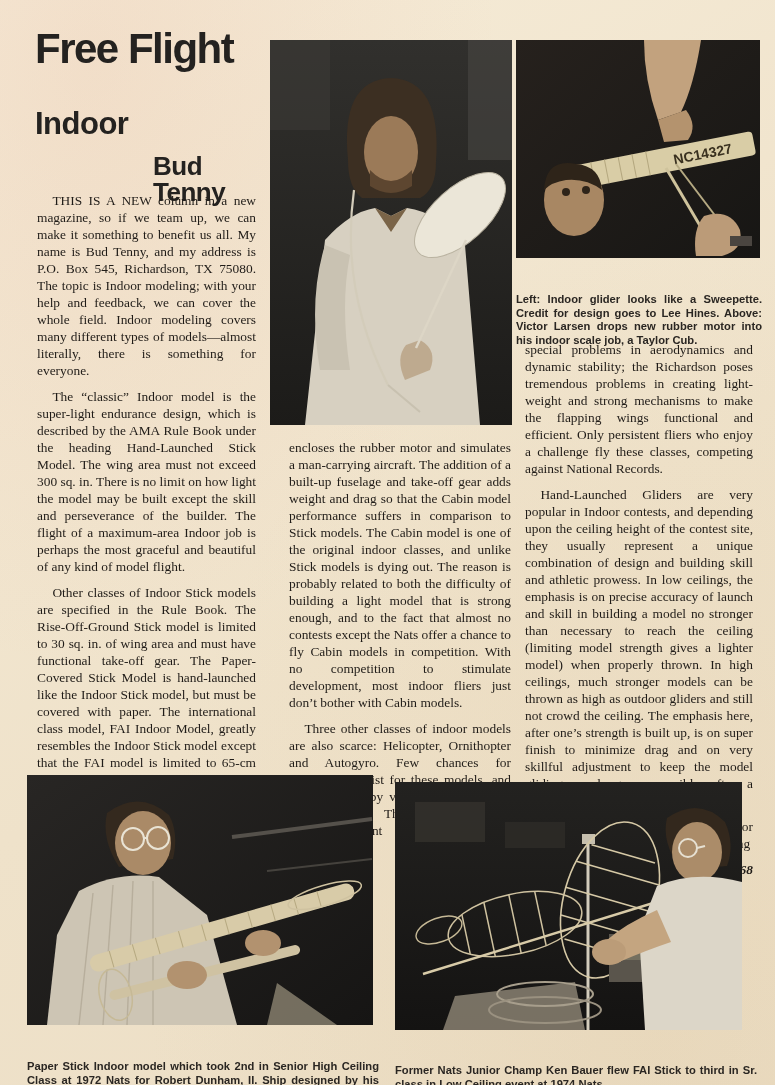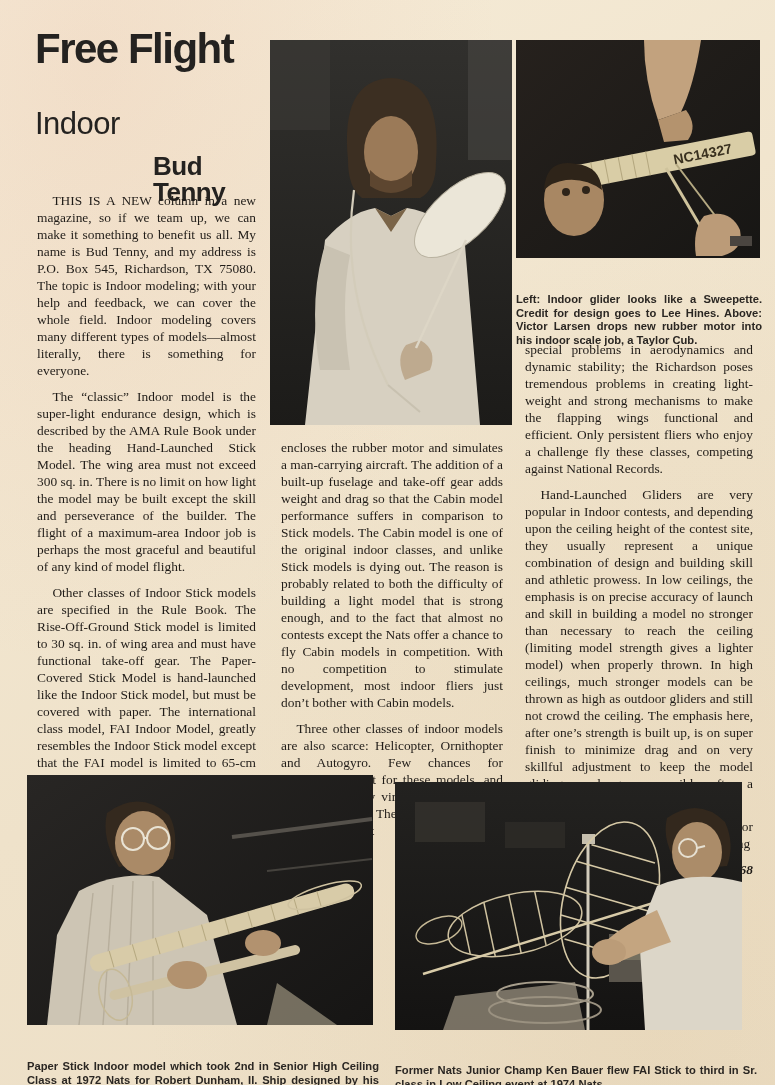--- a/index.html
+++ b/index.html
@@ -9,28 +9,28 @@
       radial-gradient(ellipse at 12% 6%, rgba(225,165,140,0.18), transparent 42%),
       radial-gradient(ellipse at 85% 95%, rgba(205,175,125,0.14), transparent 55%),
       linear-gradient(150deg,#f6ecd8 0%,#efe2ca 55%,#ecdec5 100%);
     color:#201c18;}
   .page{position:relative;width:775px;height:866px;}
 
   
   .masthead{position:absolute;left:35px;top:28px;width:230px;
     font-family:"Liberation Sans", sans-serif;color:#242220;}
   .title{font-size:42px;font-weight:700;letter-spacing:-1.5px;line-height:1;margin:0;}
-  .subtitle{font-size:31px;font-weight:400;letter-spacing:-0.5px;margin:38px 0 0 0;line-height:1;}
+  .subtitle{font-size:31px;font-weight:700;letter-spacing:-0.5px;margin:38px 0 0 0;line-height:1;}
   .author{font-size:26px;font-weight:700;letter-spacing:-0.5px;margin:14px 0 0 118px;line-height:1;}
 
   
   .col{position:absolute;font-size:13.4px;line-height:17px;text-align:justify;}
   .col p{margin:9px;text-indent:1.15em;}
   .col1{left:28px;top:183px;width:237px;}
-  .col2{left:272px;top:430px;width:240px;}
+  .col2{left:280px;top:430px;width:240px;}
   .col3{left:516px;top:332px;width:246px;}
   .continued{font-style:italic;font-weight:700;text-align:right;text-indent:0 !important;}
 
   
   .photo{position:absolute;display:block;background:#232120;}
   .photo svg{display:block;width:100%;height:100%;}
   .photo-main{left:270px;top:40px;width:242px;height:385px;}
   .photo-topright{left:516px;top:40px;width:244px;height:218px;}
   .photo-bottomleft{left:27px;top:775px;width:346px;height:250px;}
   .photo-bottomright{left:395px;top:782px;width:347px;height:248px;}

